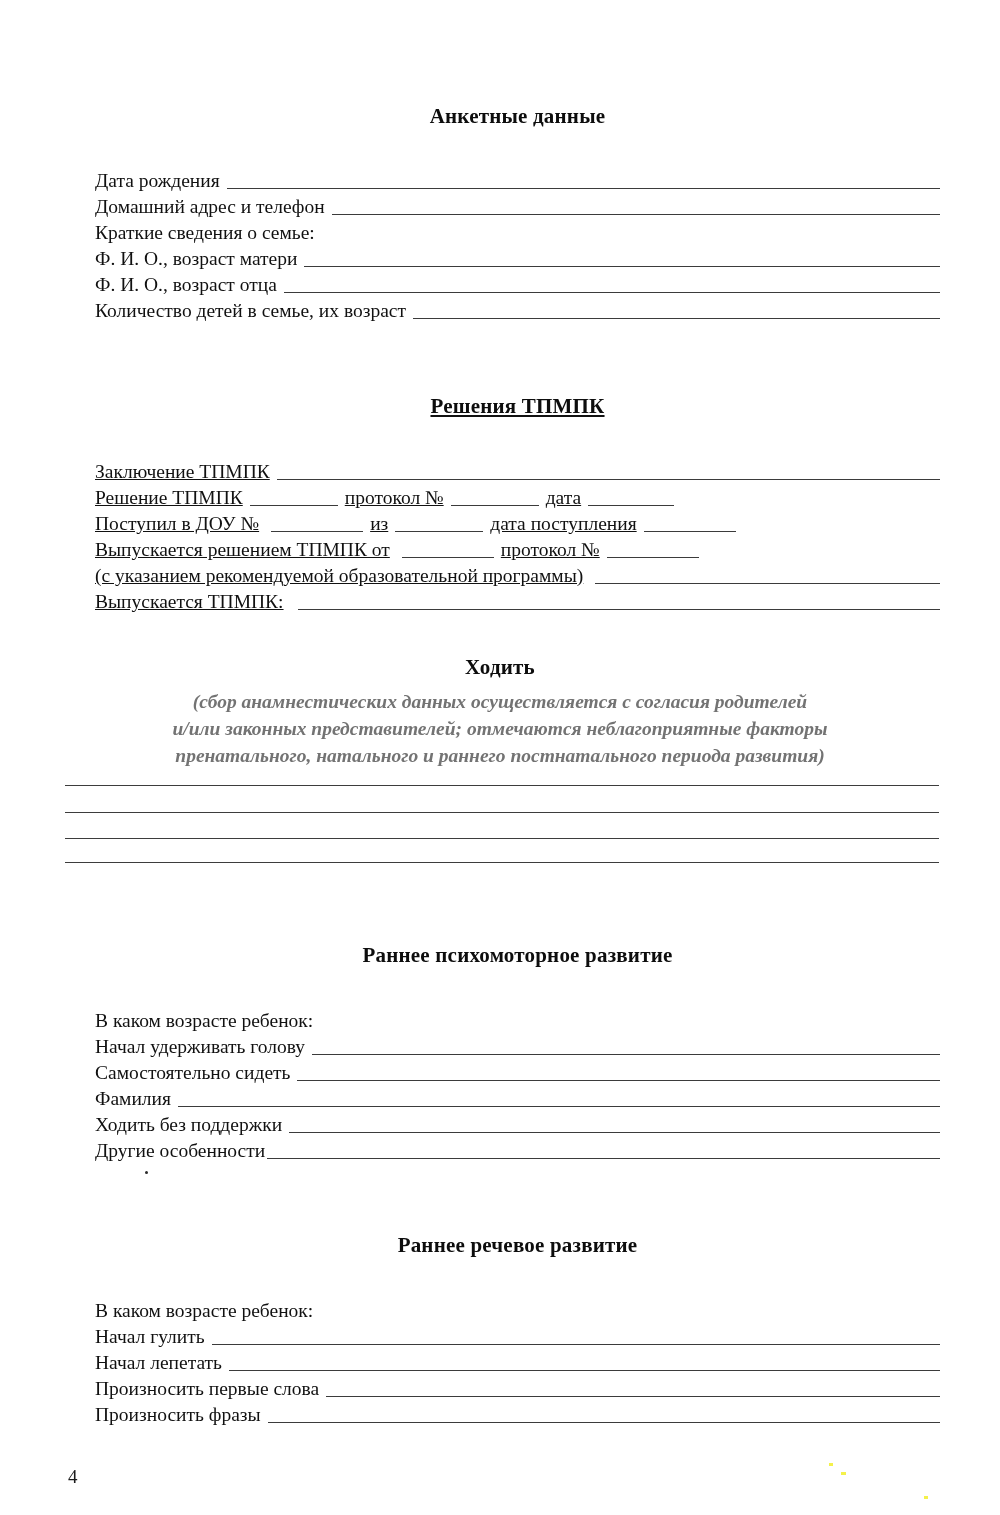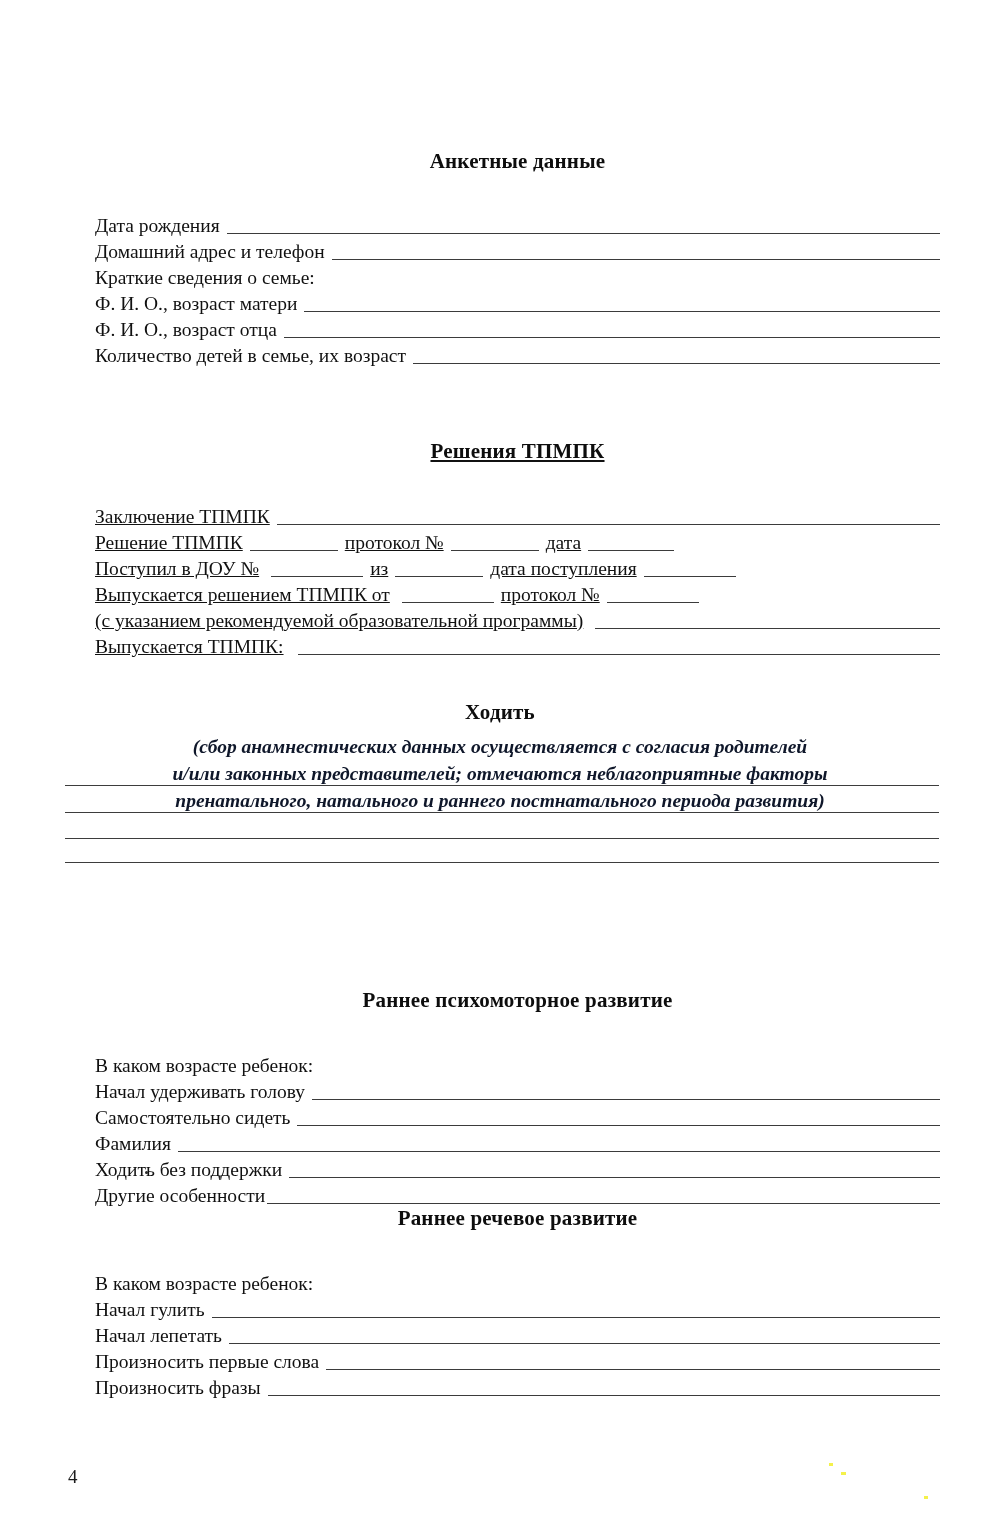--- a/index.html
+++ b/index.html
@@ -20,29 +20,28 @@
     overflow: hidden;
   }
 
   
   .section-title {
     text-align: center;
     font-weight: bold;
     font-size: 21px;
     letter-spacing: 0.2px;
     color: #0d0d0d;
-    margin-top: 45px;
   }
   .section-subtitle {
     text-align: center;
     font-weight: bold;
     font-style: italic;
     font-size: 19.5px;
     line-height: 27px;
-    color: #0f172a;
+    color: #737373;
     padding: 0 55px;
   }
   .field-row {
     display: flex;
     align-items: baseline;
     font-size: 19.5px;
     line-height: 26px;
     height: 26px;
     white-space: nowrap;
     color: #111111;
@@ -230,21 +229,21 @@
     </div>
 
     <div class="field-row">
       <span class="field-label">Другие особенности</span>
       <span class="rule-flex" style="margin-left:2px;"></span>
     </div>
   </div>
 
   <div class="speck" style="left:145px; top:1171px; width:3px; height:3px;"></div>
 
-  <div style="position:absolute; left:95px; top:1161px; width:845px;">
+  <div style="position:absolute; left:95px; top:1233px; width:845px;">
 
     <div class="section-title">Раннее речевое развитие</div>
 
     <div style="height:40px;"></div>
 
     <div class="field-row">
       <span class="field-label">В каком возрасте ребенок:</span>
     </div>
 
     <div class="field-row">

